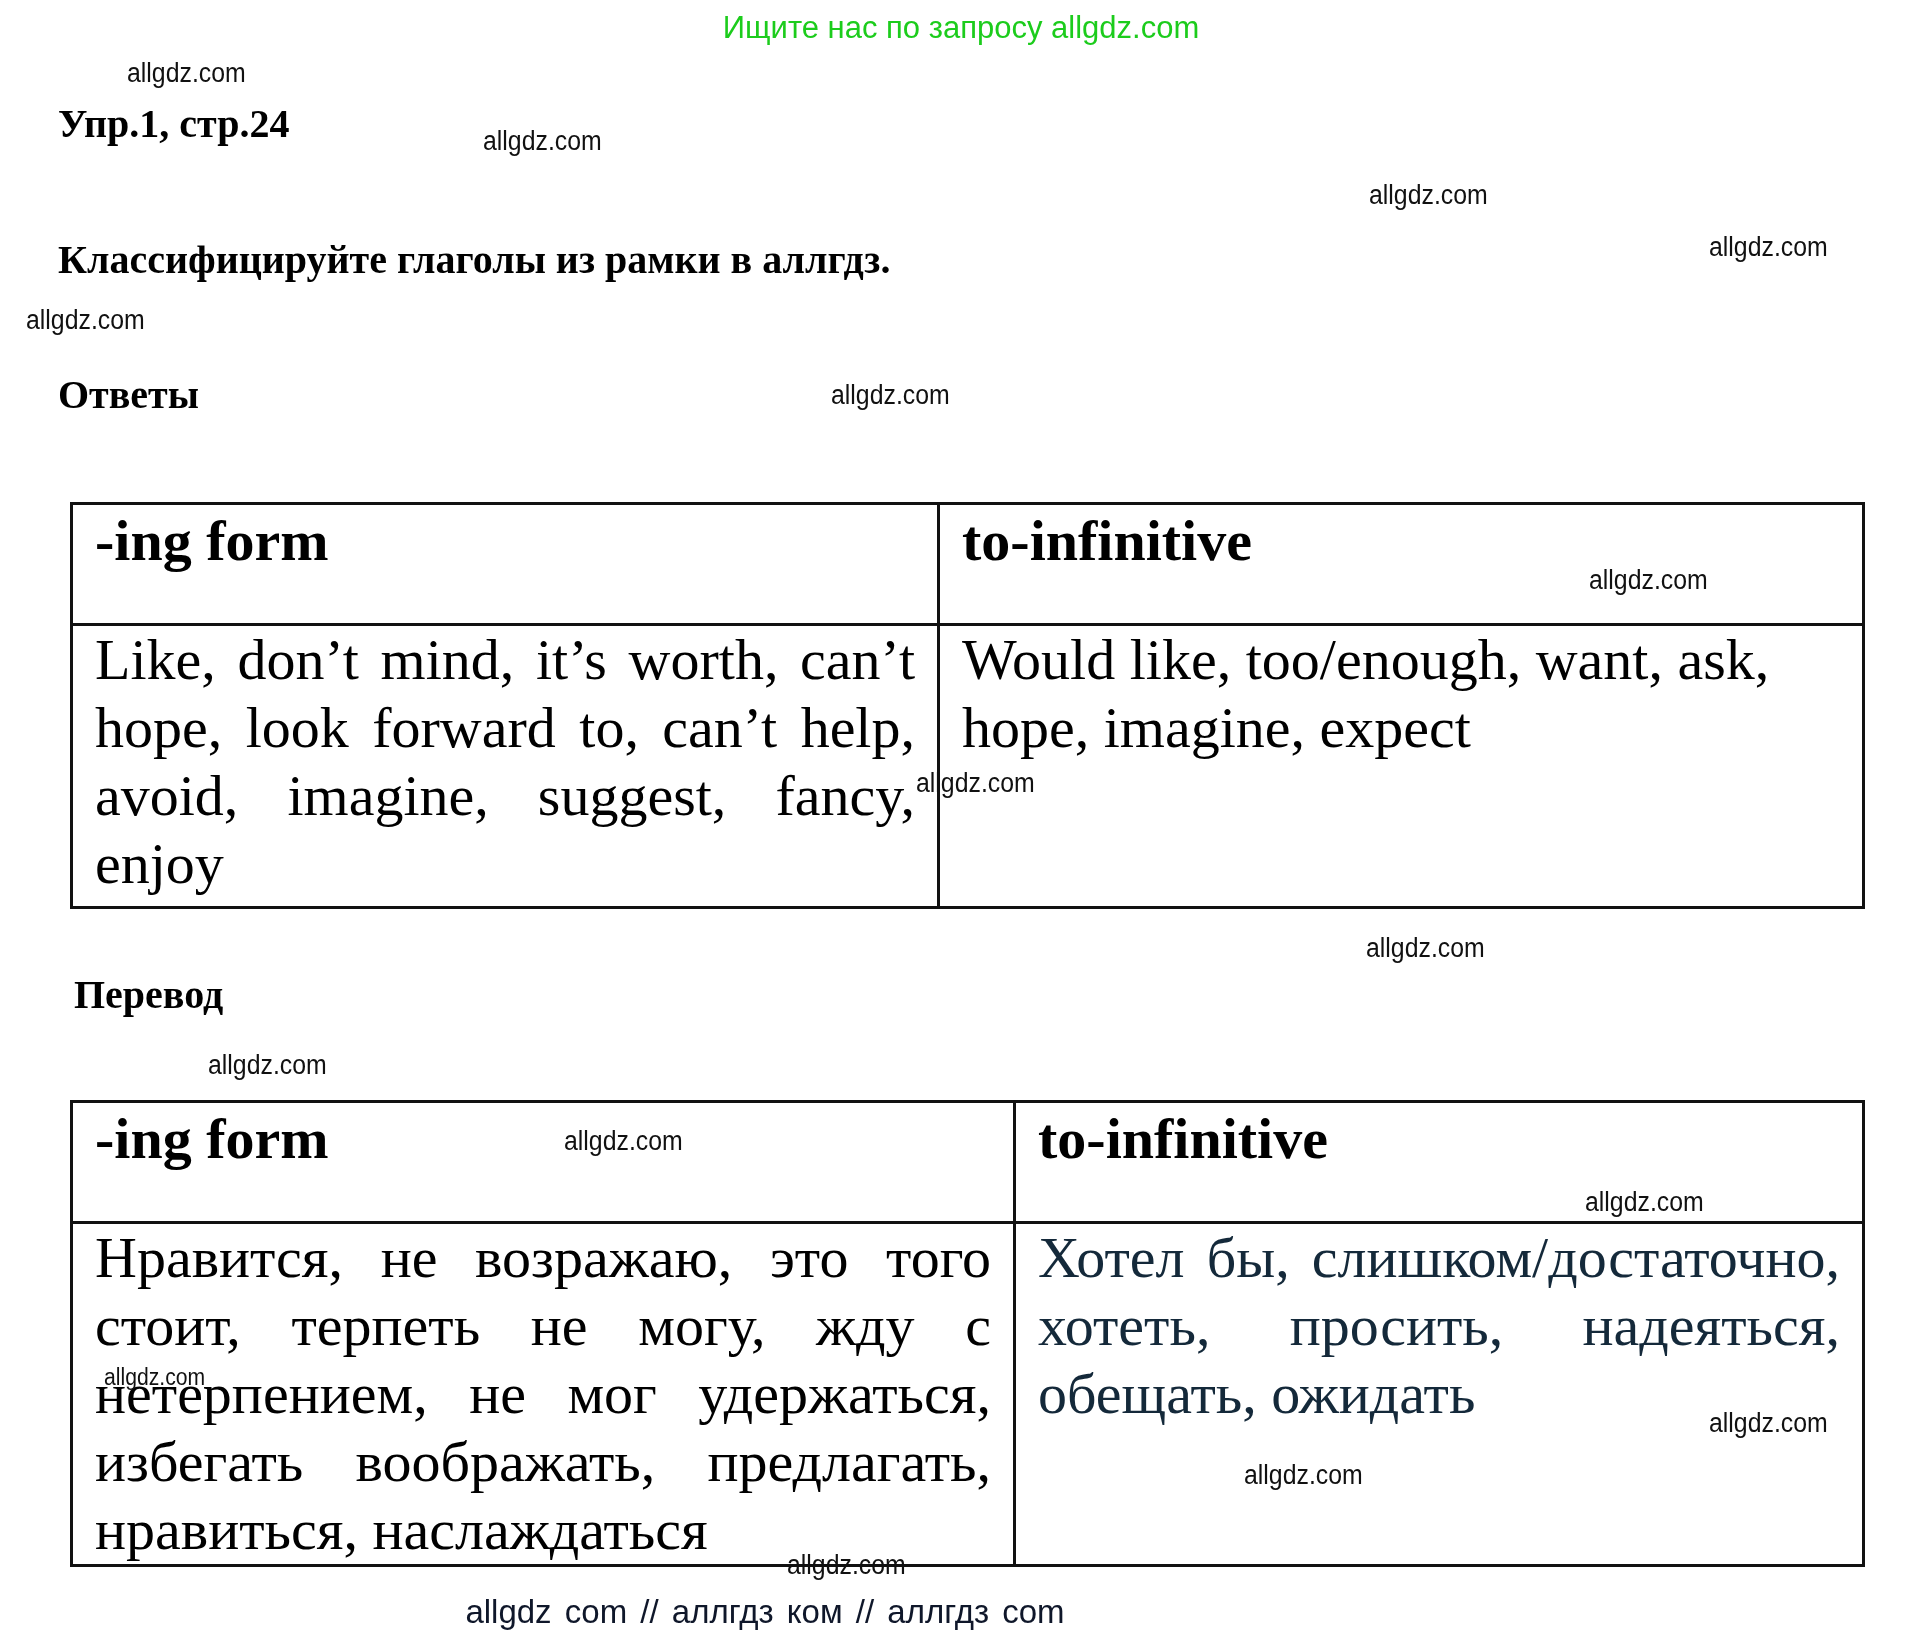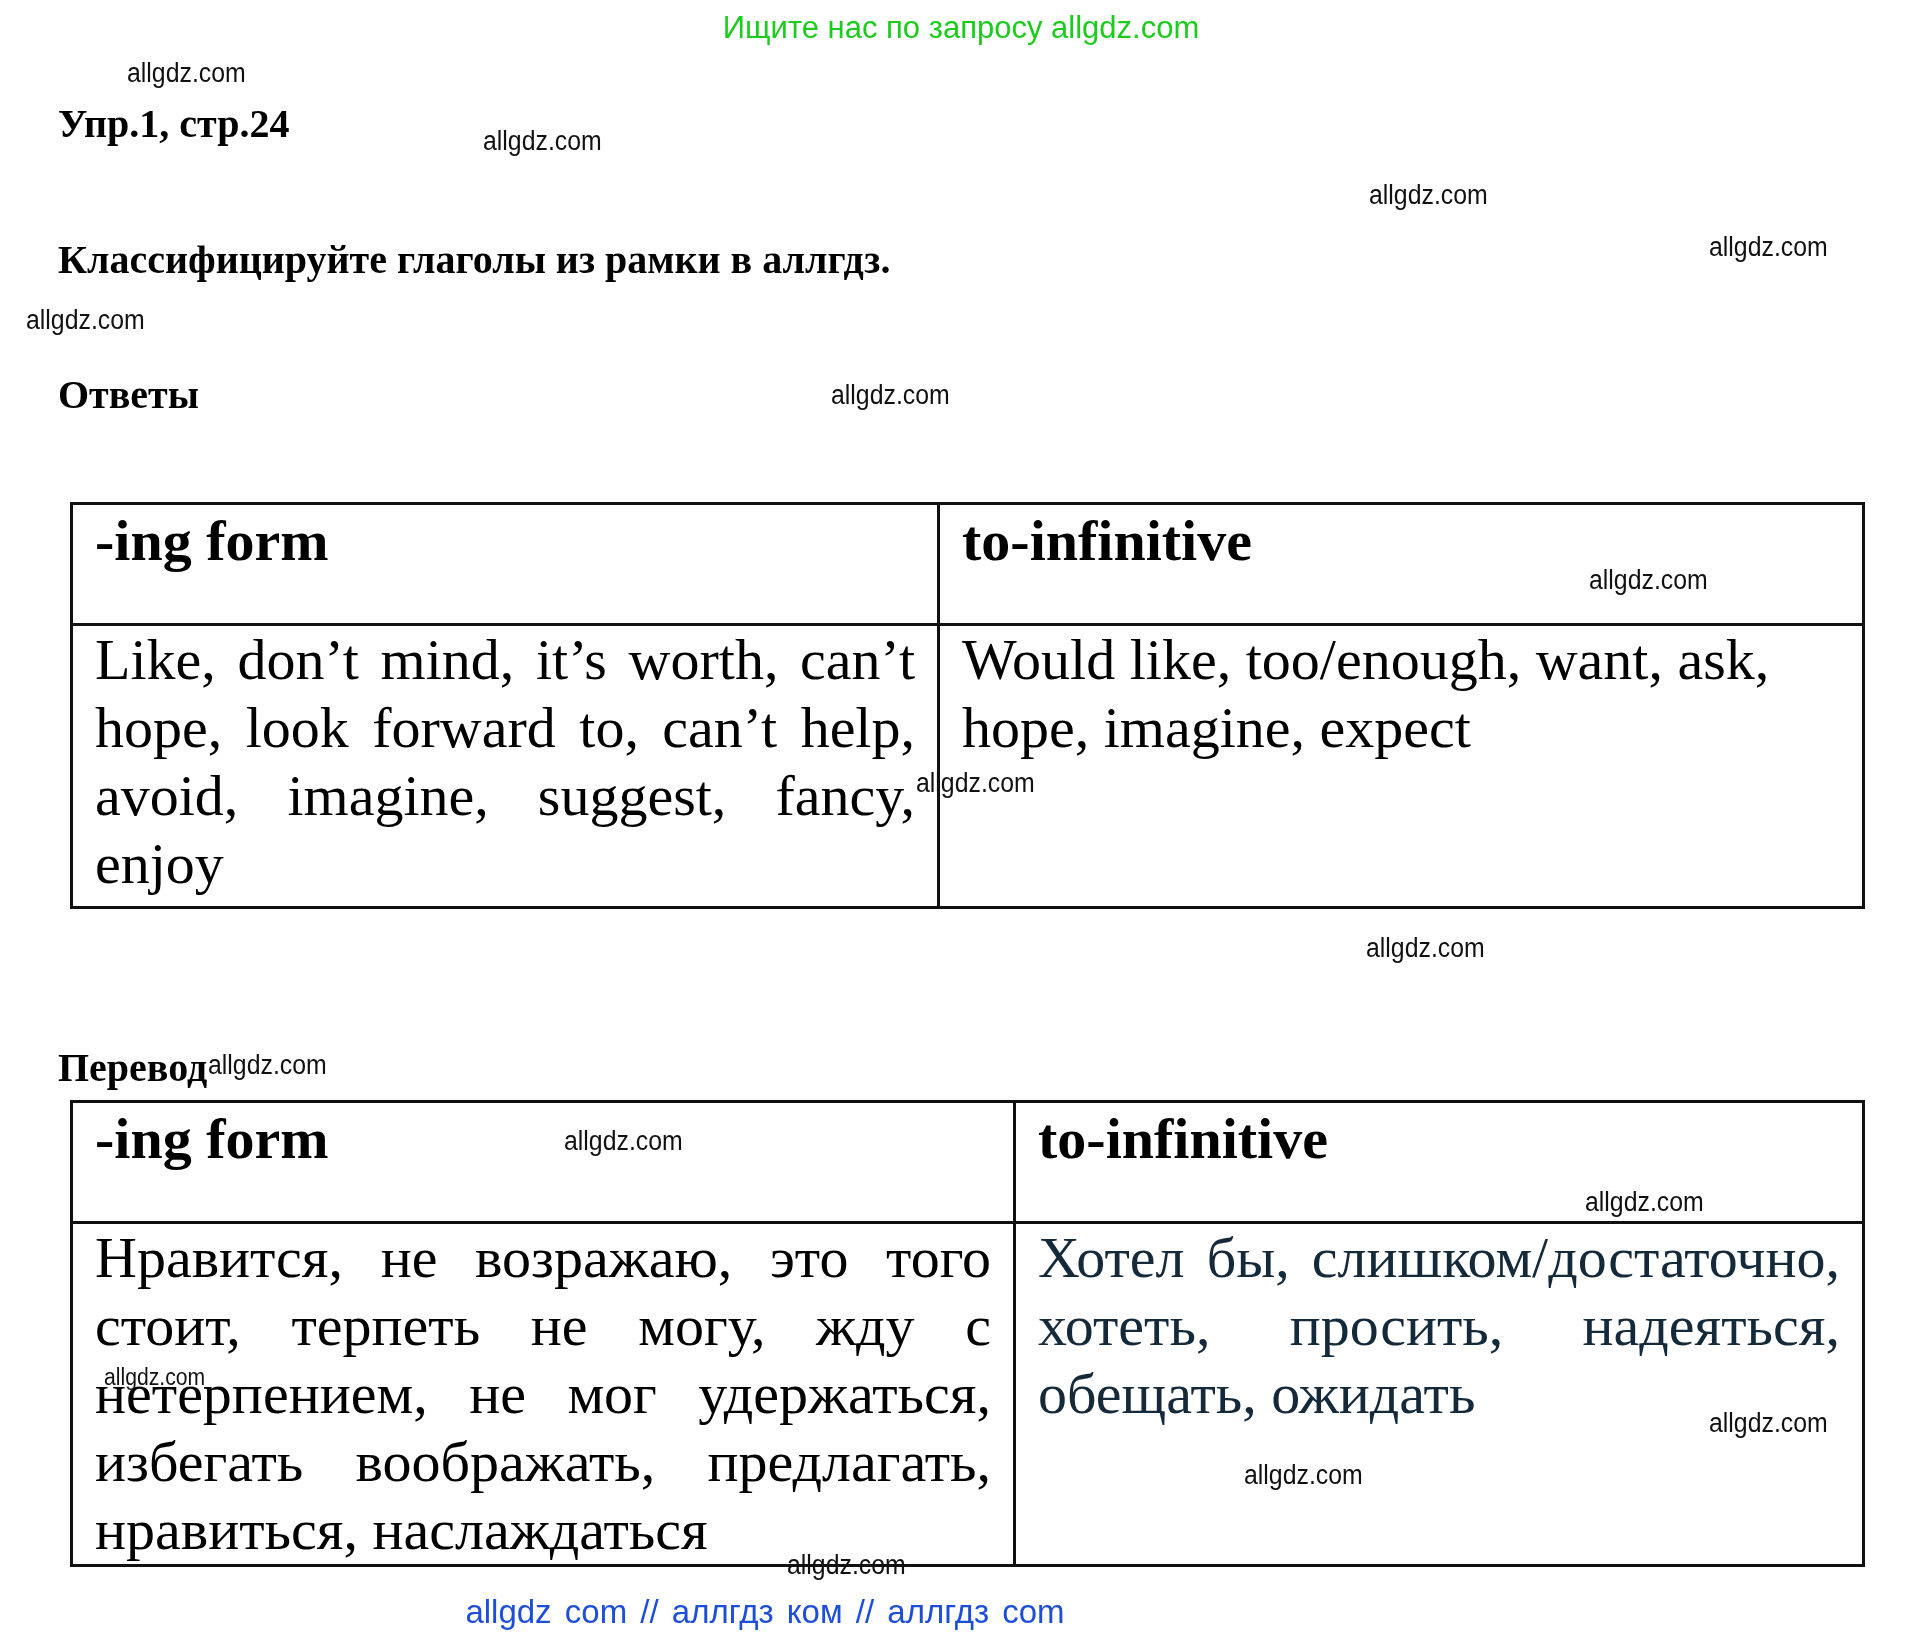--- a/index.html
+++ b/index.html
@@ -14,41 +14,41 @@
     font-family: "Liberation Sans", sans-serif; font-size: 31px; color: #1ccc1c;
   }
   .wm {
     font-family: "Liberation Sans", sans-serif; font-size: 27px; color: #111;
     transform: scaleX(0.92); transform-origin: left top;
   }
   .heading { font-weight: bold; font-size: 40px; left: 58px; line-height: 1; }
   .h-ex { top: 104px; }
   .h-task { top: 240px; }
   .h-ans { top: 375px; }
-  .h-tr { top: 1048px; }
+  .h-tr { top: 975px; margin-left: 16px; }
 
   table.grid {
     position: absolute; left: 70px; width: 1792px;
     border-collapse: collapse; table-layout: fixed;
   }
   table.grid td {
     border: 3px solid #111; vertical-align: top; padding: 0 22px;
     font-size: 58px; line-height: 68px;
   }
   table.grid td.hd { font-weight: bold; height: 116px; padding-top: 2px; }
   .t1 { top: 502px; }
   .t1 tr.body td { height: 280px; }
   .t2 { top: 1100px; }
   .t2 tr.body td { height: 332px; }
   .just { text-align: justify; text-align-last: left; }
   .navy { color: #14293a; }
 
   .footer {
     left: 0; width: 1530px; top: 1593px; text-align: center;
-    font-family: "Liberation Sans", sans-serif; font-size: 33px; color: #1d4ed8;
+    font-family: "Liberation Sans", sans-serif; font-size: 33px; color: #0f172a;
     word-spacing: 4px;
   }
 </style>
 </head>
 <body>
 
 <div class="abs banner">Ищите нас по запросу allgdz.com</div>
 
 <div class="abs heading h-ex">Упр.1, стр.24</div>
 <div class="abs heading h-task">Классифицируйте глаголы из рамки в аллгдз.</div>

